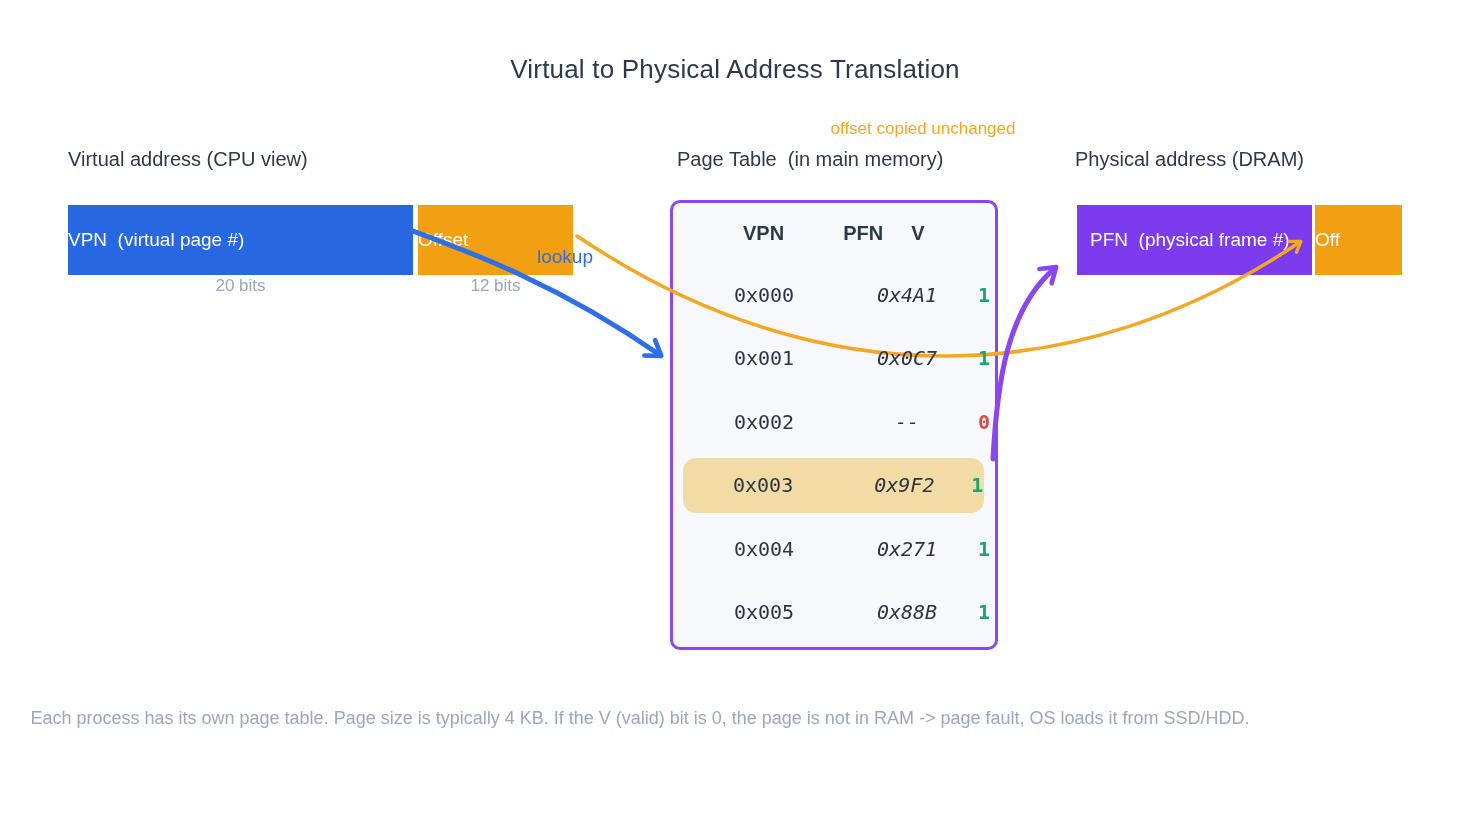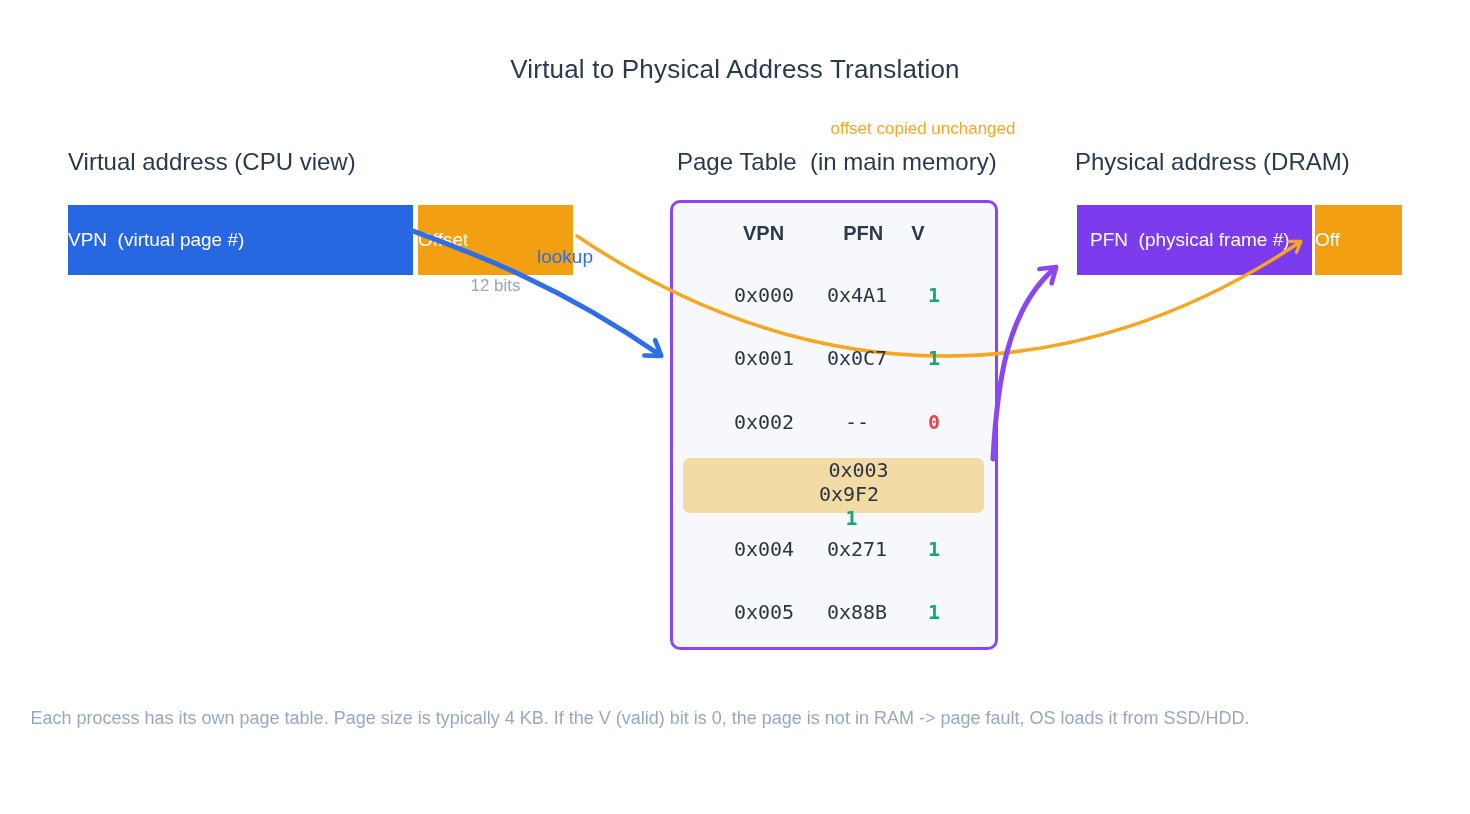--- a/index.html
+++ b/index.html
@@ -20,21 +20,21 @@
   *{margin:0;padding:0;box-sizing:border-box;}
   body{background:#fff;font-family:"Liberation Sans",sans-serif;}
   .canvas{position:relative;width:1470px;height:814px;background:#ffffff;overflow:hidden;}
 
   .title{position:absolute;top:54px;left:0;width:1470px;text-align:center;
     font-size:26px;font-weight:500;color:var(--color-ink);letter-spacing:.2px;}
 
   .offset-note{position:absolute;top:119px;left:770px;width:306px;text-align:center;
     font-size:17px;color:var(--color-arrow-orange);}
 
-  .section-heading{position:absolute;top:148px;font-size:24px;color:var(--color-ink);white-space:pre;}
+  .section-heading{position:absolute;top:148px;font-size:20px;color:var(--color-ink);white-space:pre;}
   .h-va{left:68px;}
   .h-pt{left:677px;}
   .h-pa{left:1075px;}
 
   .bitbox{position:absolute;top:205px;height:70px;border-radius:0;
     display:flex;align-items:center;justify-content:flex-start;
     color:#fff;font-size:19px;white-space:pre;}
   .box-vpn{left:68px;width:345px;background:var(--color-blue);}
   .box-offset{left:418px;width:155px;background:var(--color-orange);}
   .box-pfn{left:1077px;width:235px;background:var(--color-purple);padding-left:13px;}
@@ -49,25 +49,25 @@
   .page-table{position:absolute;left:670px;top:200px;width:328px;height:450px;
     background:var(--color-table-bg);border:3px solid var(--color-purple-border);border-radius:10px;}
   .pt-header{position:relative;z-index:3;height:60px;display:flex;align-items:center;
     font-size:20px;color:var(--color-ink);font-weight:bold;}
   .pt-header .hc1{margin-left:70px;}
   .pt-header .hc2{margin-left:59px;}
   .pt-header .hc3{margin-left:28px;}
   .pt-row{position:relative;z-index:3;height:63.5px;display:flex;align-items:center;
     font-family:"DejaVu Sans Mono",monospace;font-size:20px;color:#2B3546;white-space:nowrap;}
   .pt-row .c1{margin-left:60px;width:62px;text-align:center;}
-  .pt-row .c2{margin-left:31px;width:62px;text-align:center;}
+  .pt-row .c2{margin-left:81px;width:62px;text-align:center;font-style:italic;}
   .pt-row .c3{margin-left:36px;width:20px;text-align:center;font-weight:bold;}
   .pt-row .c3.valid{color:var(--color-green);}
   .pt-row .c3.invalid{color:var(--color-red);}
-  .pt-row.highlight{height:55px;margin:4.25px 11px 4.25px 10px;background:var(--color-highlight);border-radius:7px;flex-direction:column;}
+  .pt-row.highlight{height:55px;margin:4.25px 11px 4.25px 10px;background:var(--color-highlight);border-radius:13px;}
   .pt-row.highlight .c1{margin-left:50px;}
 
   .footer-note{position:absolute;top:708px;left:0;width:1280px;text-align:center;
     font-size:18px;color:var(--color-footer-gray);}
 
   .arrows{position:absolute;left:0;top:0;z-index:2;pointer-events:none;}
   .stroke-blue{stroke:var(--color-arrow-blue);fill:none;}
   .stroke-orange{stroke:var(--color-arrow-orange);fill:none;}
   .stroke-purple{stroke:var(--color-purple-border);fill:none;}
 </style>
@@ -83,20 +83,21 @@
   <div class="section-heading h-va">Virtual address (CPU view)</div>
   <div class="section-heading h-pt">Page Table  (in main memory)</div>
   <div class="section-heading h-pa">Physical address (DRAM)</div>
 
   <div class="bitbox box-vpn">
     <span>VPN  (virtual page #)</span>
   </div>
   <div class="bitbox box-offset">
     <span>Offset</span>
   </div>
+  <div class="bits bits-vpn">20 bits</div>
   <div class="bits bits-offset">12 bits</div>
 
   <div class="bitbox box-pfn">
     <span>PFN  (physical frame #)</span>
   </div>
   <div class="bitbox box-off">
     <span>Off</span>
   </div>
 
   <div class="lookup-label">lookup</div>

